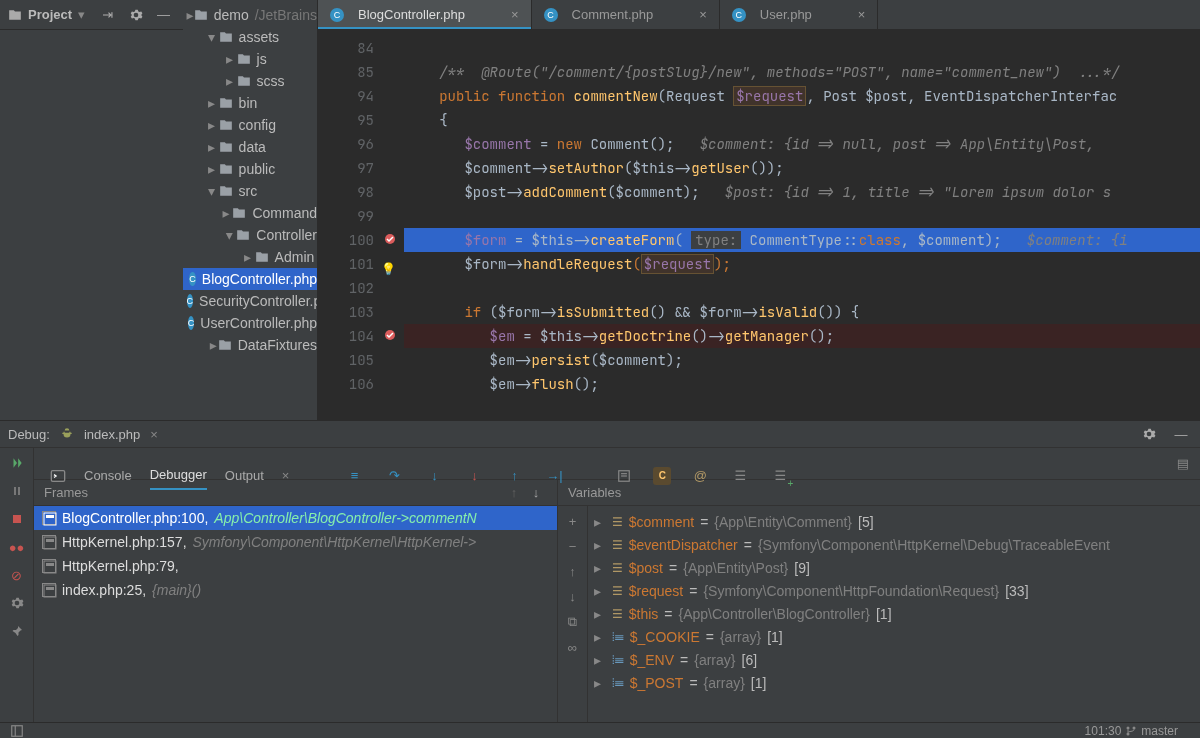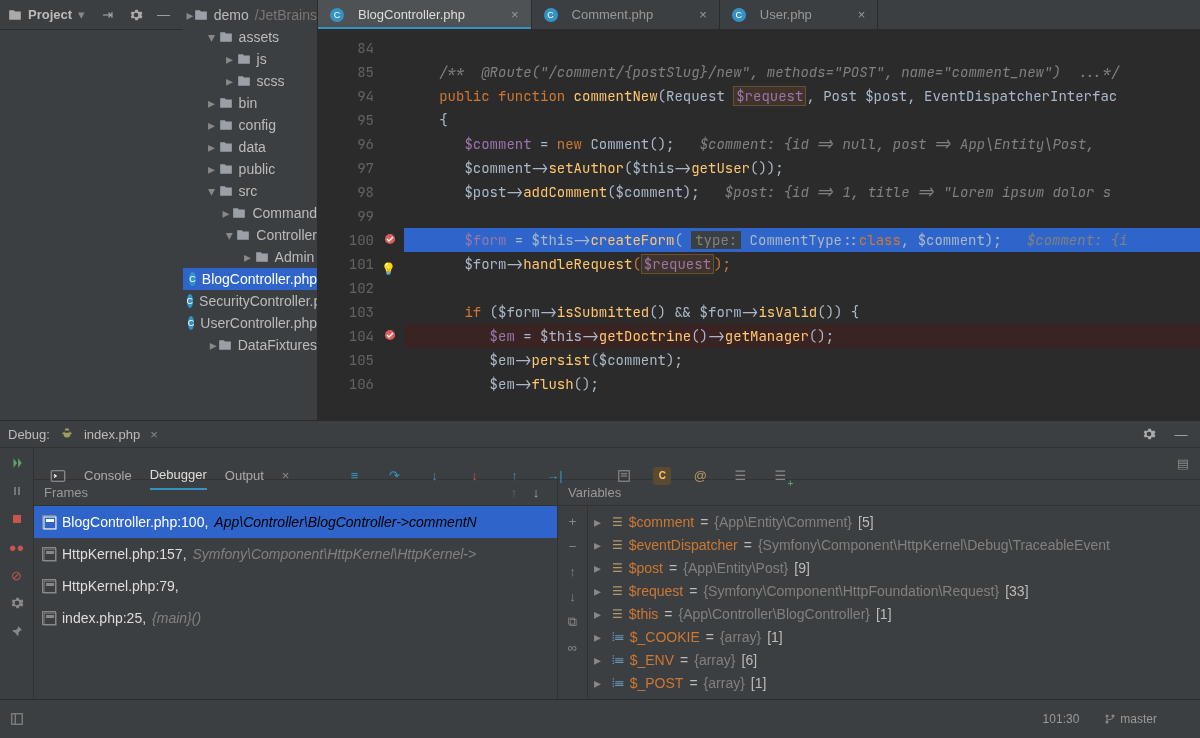--- a/index.html
+++ b/index.html
@@ -67,42 +67,42 @@
 .debug-body { flex:1; display:flex; }
 .debug-content { flex:1; display:flex; flex-direction:column; }
 .debug-top-tabs { display:flex; align-items:center; gap:18px; padding:0 10px; height:100%;margin-top:24px; }
 .debug-tab { color:#aaa; cursor:pointer; padding:6px 0; }
 .debug-tab.active { border-bottom:2px solid #3592c4; color:#ddd; }
 .panes { flex:1; display:flex; }
 .frames-pane { width:524px; border-right:1px solid #323232; display:flex; flex-direction:column; }
 .pane-header { height:26px; display:flex; align-items:center; padding:0 10px; color:#999; border-bottom:1px solid #323232; }
 .pane-header .spacer { flex:1; }
 .frames-list { flex:1; overflow:auto; }
-.frame-row { display:flex; align-items:center; height:24px; padding:16px 8px; gap:6px; cursor:pointer; font-size:14px; }
+.frame-row { display:flex; align-items:center; height:24px; padding:8px 8px; gap:6px; cursor:pointer; font-size:14px; }
 .frame-row.selected { background:#2f65ca; color:#fff; }
 .frame-row .floc { color:#ddd; }
 .frame-row.selected .floc { color:#fff; }
 .frame-row .fdesc { color:#808080; font-style:italic; }
-.frame-row.selected .fdesc { color:#000000;text-align:right; }
+.frame-row.selected .fdesc { color:#86efac;text-align:right; }
 .frame-icon { width:14px; height:14px; border:1px solid #888; display:inline-block; }
 
 .vars-pane { flex:1; display:flex; flex-direction:column; }
 .vars-tools { width:30px; display:flex; flex-direction:column; align-items:center; gap:10px; padding:8px 0; border-right:1px solid #323232; color:#888; }
 .vars-body { display:flex; flex:1; }
 .vars-list { flex:1; overflow:auto; padding:4px 0; }
 .var-row { display:flex; align-items:center; height:23px; padding:0 6px; gap:6px; font-size:14px; }
 .var-row .arrow { width:12px; color:#888; }
 .var-row .vicon { color:#b09765; font-size:12px; }
 .var-row .vicon.sup { color:#6897bb; }
 .var-name { color:#cc7832; }
 .var-eq { color:#bbb; }
 .var-val { color:#808080; }
 .var-count { color:#bbb; }
 
-.status-bar { height:39px; background:#3c3f41; border-top:1px solid #2b2b2b; display:flex; align-items:center; padding:0 10px; gap:25px; font-size:12px; color:#999; }
+.status-bar { height:16px; background:#3c3f41; border-top:1px solid #2b2b2b; display:flex; align-items:center; padding:0 10px; gap:4px; font-size:12px; color:#999; }
 .status-bar .spacer { flex:1; }
 
 svg { display:block; }
 </style>
 </head>
 <body>
 
 <div class="main-area">
 
   <div class="project-panel">

